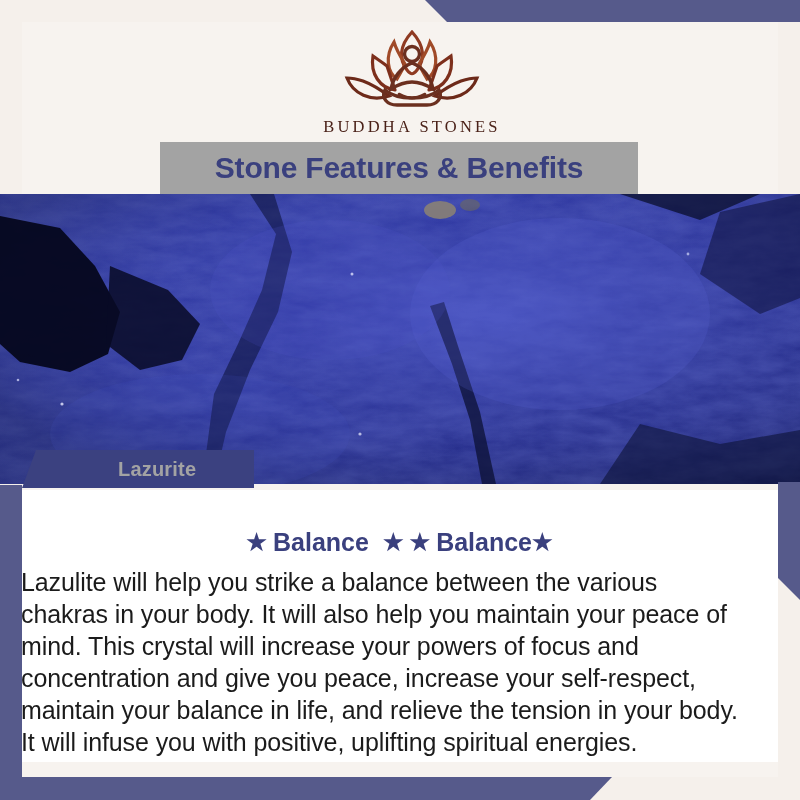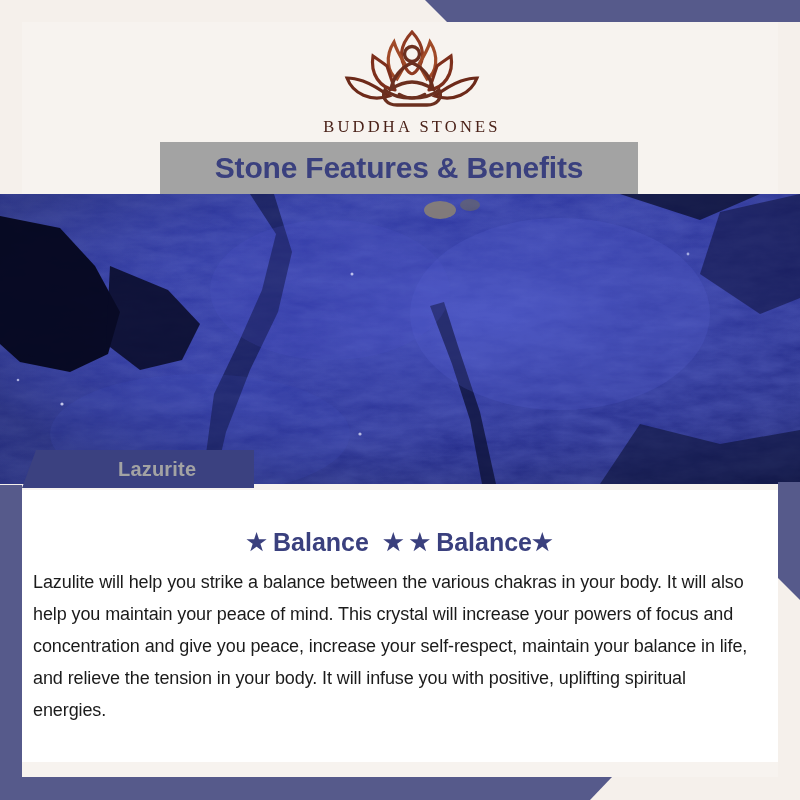--- a/index.html
+++ b/index.html
@@ -98,22 +98,22 @@
     z-index:5; color:#3a407e; font-size:25px; font-weight:bold;
     white-space:nowrap;
   }
   .benefits .star{ font-size:23px; margin:0 6px 0 0; line-height:1; }
   .benefits .bterm{ margin-right:14px; }
   .benefits .bterm.tight{ margin-right:0; }
   .benefits .star.tight{ margin-right:1px; }
 
   
   .body-copy{
-    position:absolute; left:33px; top:566px; width:720px;
-    z-index:5; color:#1b1b1b; font-size:18px; line-height:32px;
+    position:absolute; left:21px; top:566px; width:720px;
+    z-index:5; color:#1b1b1b; font-size:25px; line-height:32px;
     font-weight:normal; letter-spacing:-0.1px;
   }
 </style>
 </head>
 <body>
 
 <div class="card"></div>
 
 <div class="logo-block">
   <svg class="logo-mark" viewBox="0 0 150 88">

